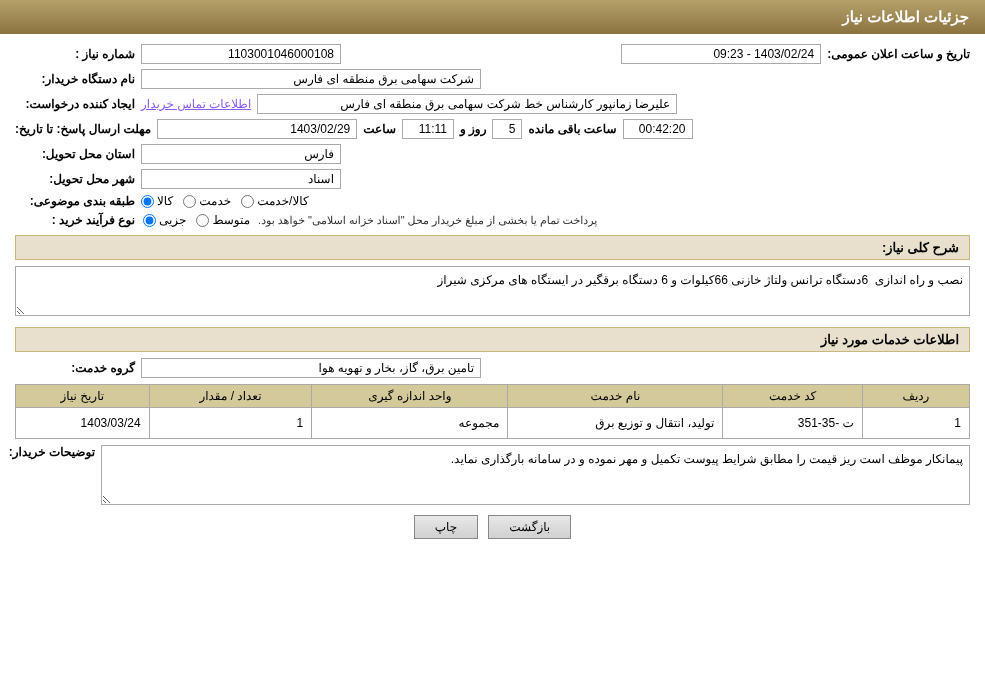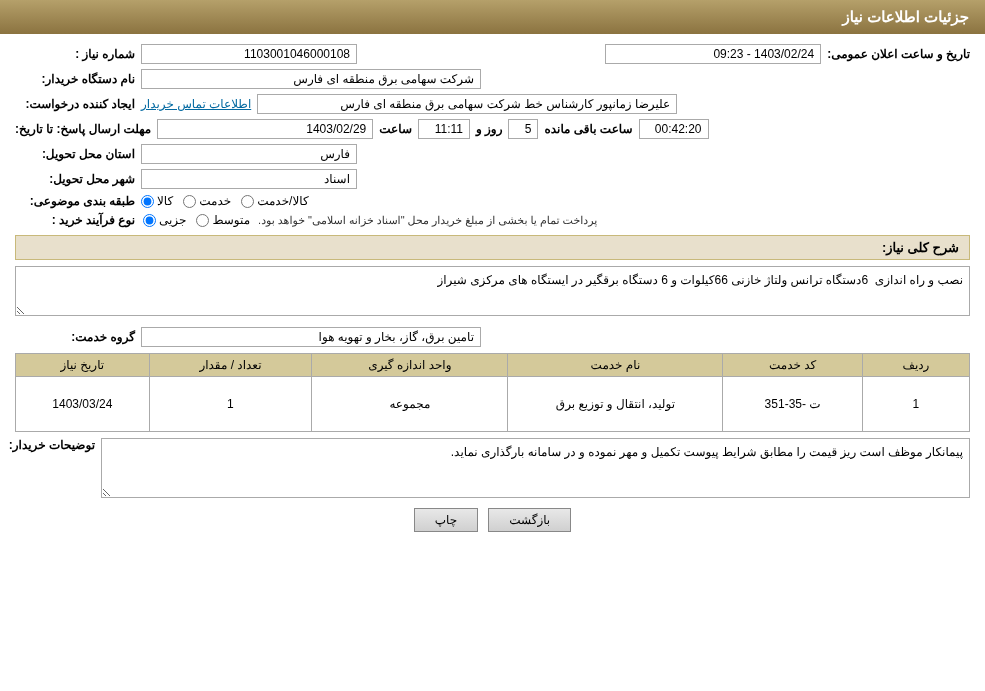--- a/index.html
+++ b/index.html
@@ -55,27 +55,27 @@
       background: #fff;
       border: 1px solid #aaa;
       padding: 2px 6px;
       min-height: 20px;
       text-align: right;
     }
     .field-value-wide {
       width: 340px;
     }
     .field-value-medium {
-      width: 216px;
+      width: 200px;
     }
     .field-value-narrow {
       width: 70px;
     }
     .link-blue {
-      color: #0369a1;
+      color: #8b5cf6;
       cursor: pointer;
       text-decoration: underline;
     }
     .date-time-row {
       display: flex;
       flex-direction: row;
       align-items: center;
       justify-content: flex-end;
       gap: 6px;
       margin-bottom: 5px;
@@ -128,22 +128,22 @@
     }
     .services-table th {
       background: #d4c99a;
       border: 1px solid #aaa;
       padding: 4px 20px;
       text-align: center;
       font-weight: normal;
     }
     .services-table td {
       border: 1px solid #aaa;
-      padding: 20px 8px;
-      text-align: center;
+      padding: 8px 8px;
+      text-align: right;
     }
     .services-table tr:nth-child(even) { background: #f9f6ee; }
     .buyer-notes-box {
       border: 1px solid #aaa;
       background: #fff;
       min-height: 60px;
       padding: 6px;
       text-align: right;
       direction: rtl;
       width: 100%;
@@ -277,20 +277,21 @@
         </div>
       </div>
       <span class="field-label">نوع فرآیند خرید :</span>
     </div>
 
     <div class="section-title">شرح کلی نیاز:</div>
     <div style="margin-bottom:8px;">
       <textarea class="description-box" rows="2" style="width: 100%; direction: rtl; font-family: Tahoma, Arial, sans-serif; font-size: 12px;">نصب و راه اندازی  6دستگاه ترانس ولتاژ خازنی 66کیلوات و 6 دستگاه برقگیر در ایستگاه های مرکزی شیراز</textarea>
     </div>
 
+    <div class="section-title">اطلاعات خدمات مورد نیاز</div>
 
     <div class="info-row">
       <span class="field-value" style="width:340px;">تامین برق، گاز، بخار و تهویه هوا</span>
       <span class="field-label">گروه خدمت:</span>
     </div>
 
     <table class="services-table">
       <thead>
         <tr>
           <th>ردیف</th>

